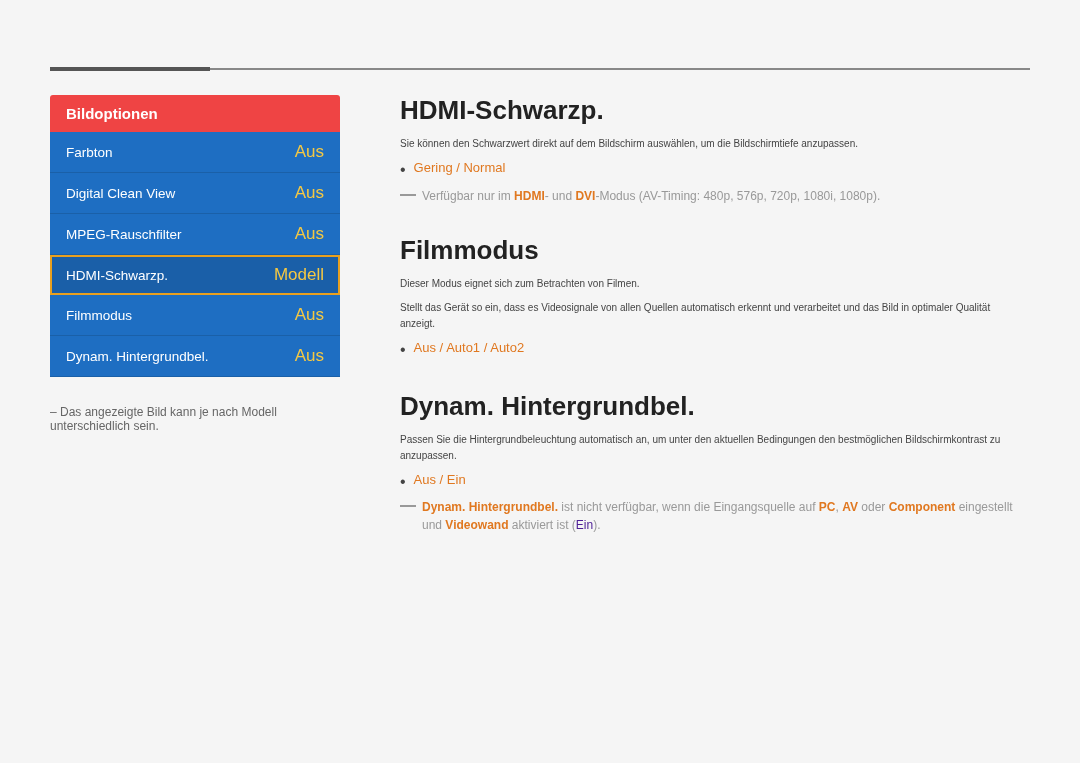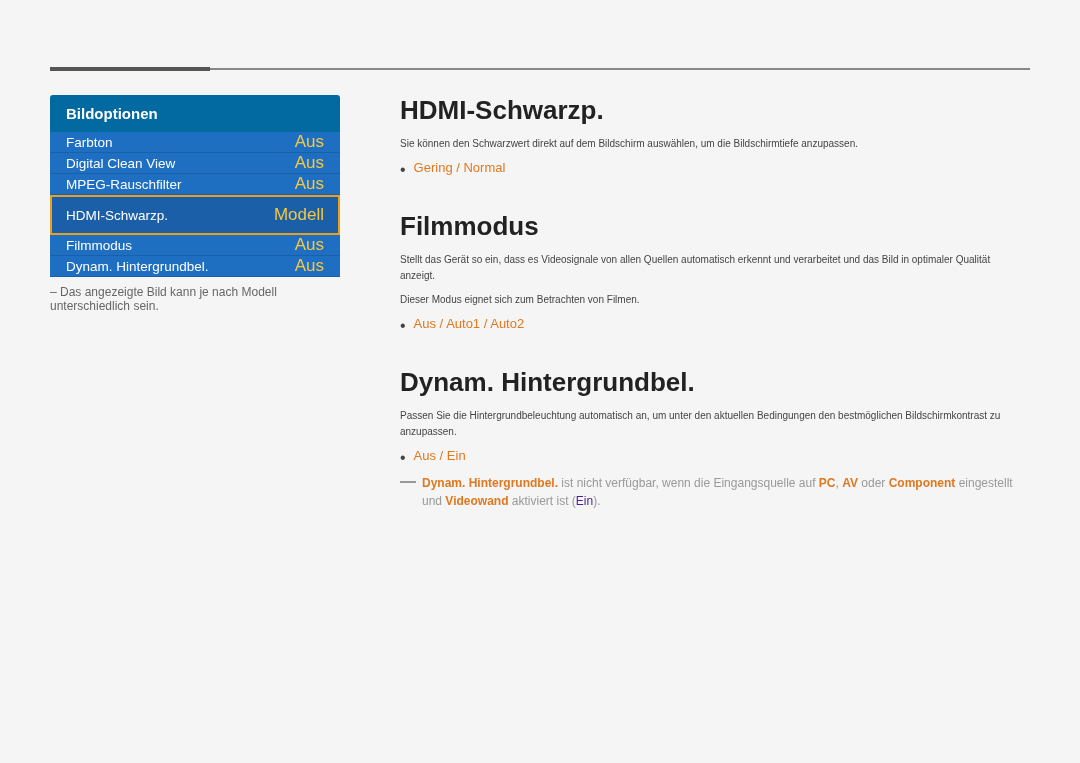--- a/index.html
+++ b/index.html
@@ -38,33 +38,33 @@
       bottom: 50px;
     }
 
     
     .sidebar {
       width: 290px;
       flex-shrink: 0;
     }
 
     .sidebar-title {
-      background: #0369a1;
+      background: #ef4444;
       color: white;
       font-size: 15px;
       font-weight: bold;
       padding: 10px 16px;
       border-radius: 3px 3px 0 0;
     }
 
     .sidebar-item {
       background: #1e6ec2;
       color: white;
       font-size: 13.5px;
-      padding: 0 16px;
+      padding: 10px 16px;
       display: flex;
       justify-content: space-between;
       align-items: center;
       cursor: pointer;
       border-bottom: 1px solid #1a60a8;
     }
 
     .sidebar-item:last-child {
       border-bottom: none;
       border-radius: 0 0 3px 3px;
@@ -79,21 +79,21 @@
     .sidebar-item .item-value {
       color: #f5c842;
       font-size: 17px;
     }
 
     .sidebar-item.active .item-value {
       color: #f5c842;
     }
 
     .sidebar-note {
-      margin-top: 8px;
+      margin-top: 28px;
       font-size: 12px;
       color: #666;
     }
 
     
     .content {
       flex: 1;
       padding-left: 60px;
       padding-right: 10px;
     }
@@ -213,26 +213,30 @@
 
   <div class="content">
 
     <div class="section">
       <div class="section-title">HDMI-Schwarzp.</div>
       <div class="section-body">Sie können den Schwarzwert direkt auf dem Bildschirm auswählen, um die Bildschirmtiefe anzupassen.</div>
       <div class="bullet-line">
         <span class="bullet-dot">•</span>
         <span class="bullet-text orange-text">Gering / Normal</span>
       </div>
+      <div class="note-line">
+        <span class="divider-line"></span>
+        <span class="note-text">Verfügbar nur im <span class="highlight-bold">HDMI</span>- und <span class="highlight-bold">DVI</span>-Modus (AV-Timing: 480p, 576p, 720p, 1080i, 1080p).</span>
+      </div>
     </div>
 
     <div class="section">
       <div class="section-title">Filmmodus</div>
+      <div class="section-body">Dieser Modus eignet sich zum Betrachten von Filmen.</div>
       <div class="section-body">Stellt das Gerät so ein, dass es Videosignale von allen Quellen automatisch erkennt und verarbeitet und das Bild in optimaler Qualität anzeigt.</div>
-      <div class="section-body">Dieser Modus eignet sich zum Betrachten von Filmen.</div>
       <div class="bullet-line">
         <span class="bullet-dot">•</span>
         <span class="bullet-text orange-text">Aus / Auto1 / Auto2</span>
       </div>
     </div>
 
     <div class="section">
       <div class="section-title">Dynam. Hintergrundbel.</div>
       <div class="section-body">Passen Sie die Hintergrundbeleuchtung automatisch an, um unter den aktuellen Bedingungen den bestmöglichen Bildschirmkontrast zu anzupassen.</div>
       <div class="bullet-line">

